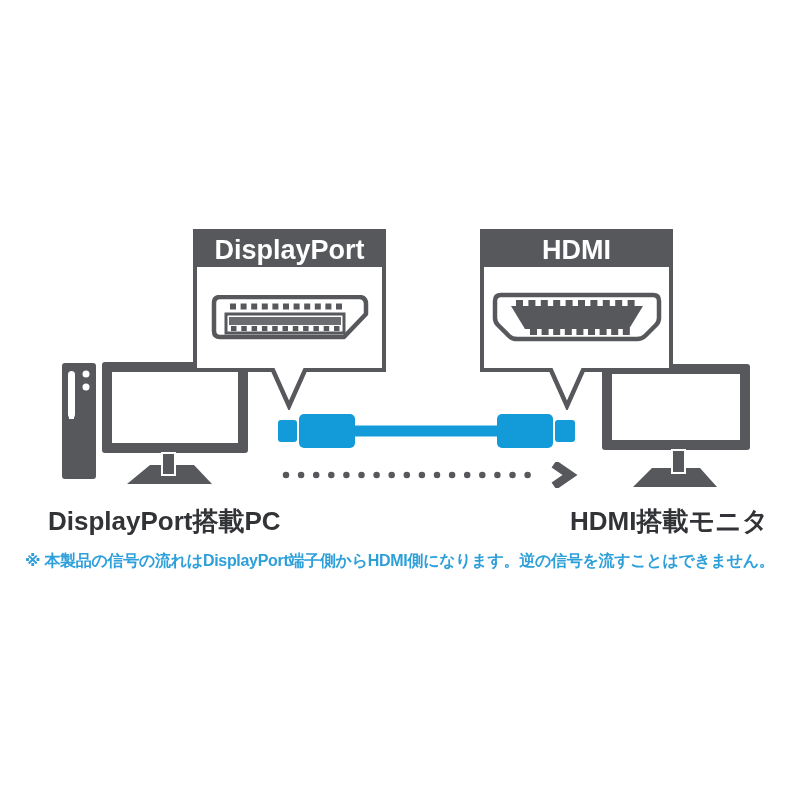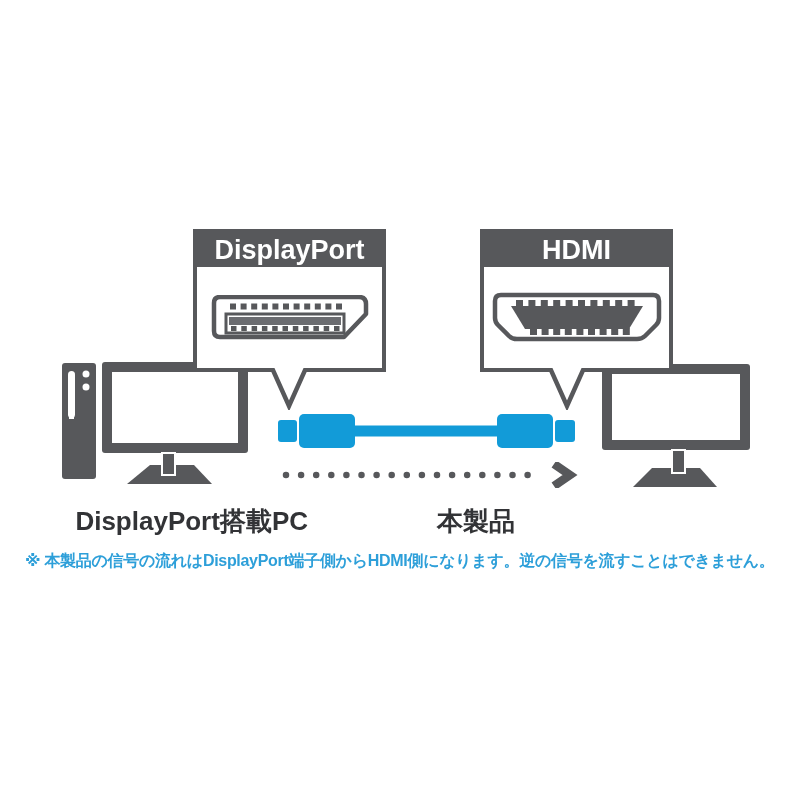--- a/index.html
+++ b/index.html
@@ -27,21 +27,21 @@
   .f-dark{fill:var(--dark-gray);}
   .f-mid{fill:var(--mid-gray);}
   .f-white{fill:#ffffff;}
   .f-blue{fill:var(--cable-blue);}
   .outline{fill:#ffffff;stroke:var(--dark-gray);stroke-width:4.5;stroke-linejoin:round;}
   .tail-path{fill:#ffffff;stroke:var(--dark-gray);stroke-width:4.5;stroke-linejoin:miter;}
   .dotline{stroke:var(--dark-gray);stroke-width:6.5;stroke-linecap:round;stroke-dasharray:0,15.1;fill:none;}
   .chev{stroke:var(--dark-gray);stroke-width:8.5;fill:none;stroke-linejoin:miter;}
 
   .dev-label{
-    position:absolute;top:504px;text-align:right;
+    position:absolute;top:504px;text-align:left;
     color:var(--label-text);font-weight:bold;font-size:26px;white-space:nowrap;
   }
   .note{
     position:absolute;left:25px;top:551px;width:760px;
     color:var(--note-blue);font-weight:bold;font-size:16px;letter-spacing:-0.3px;
     white-space:nowrap;
   }
 </style>
 </head>
 <body>
@@ -154,17 +154,17 @@
     <rect class="f-blue" x="219" y="0" width="56" height="34" rx="5"></rect>
     <rect class="f-blue" x="277" y="6" width="20" height="22" rx="3"></rect>
   </svg>
 
   <svg class="abs" style="left:280px;top:462px;" width="310" height="26" viewBox="0 0 310 26">
     <line class="dotline" x1="6" y1="13" x2="262" y2="13"></line>
     <path class="chev" d="M274,2 L290,13 L274,24"></path>
   </svg>
 
   <div class="dev-label" style="left:48px;width:260px;">DisplayPort搭載PC</div>
-  <div class="dev-label" style="left:375px;width:140px;">本製品</div>
+  <div class="dev-label" style="left:570px;width:200px;">HDMI搭載モニタ</div>
 
   <div class="note">※ 本製品の信号の流れはDisplayPort端子側からHDMI側になります。逆の信号を流すことはできません。</div>
 
 </div>
 
 </body></html>

